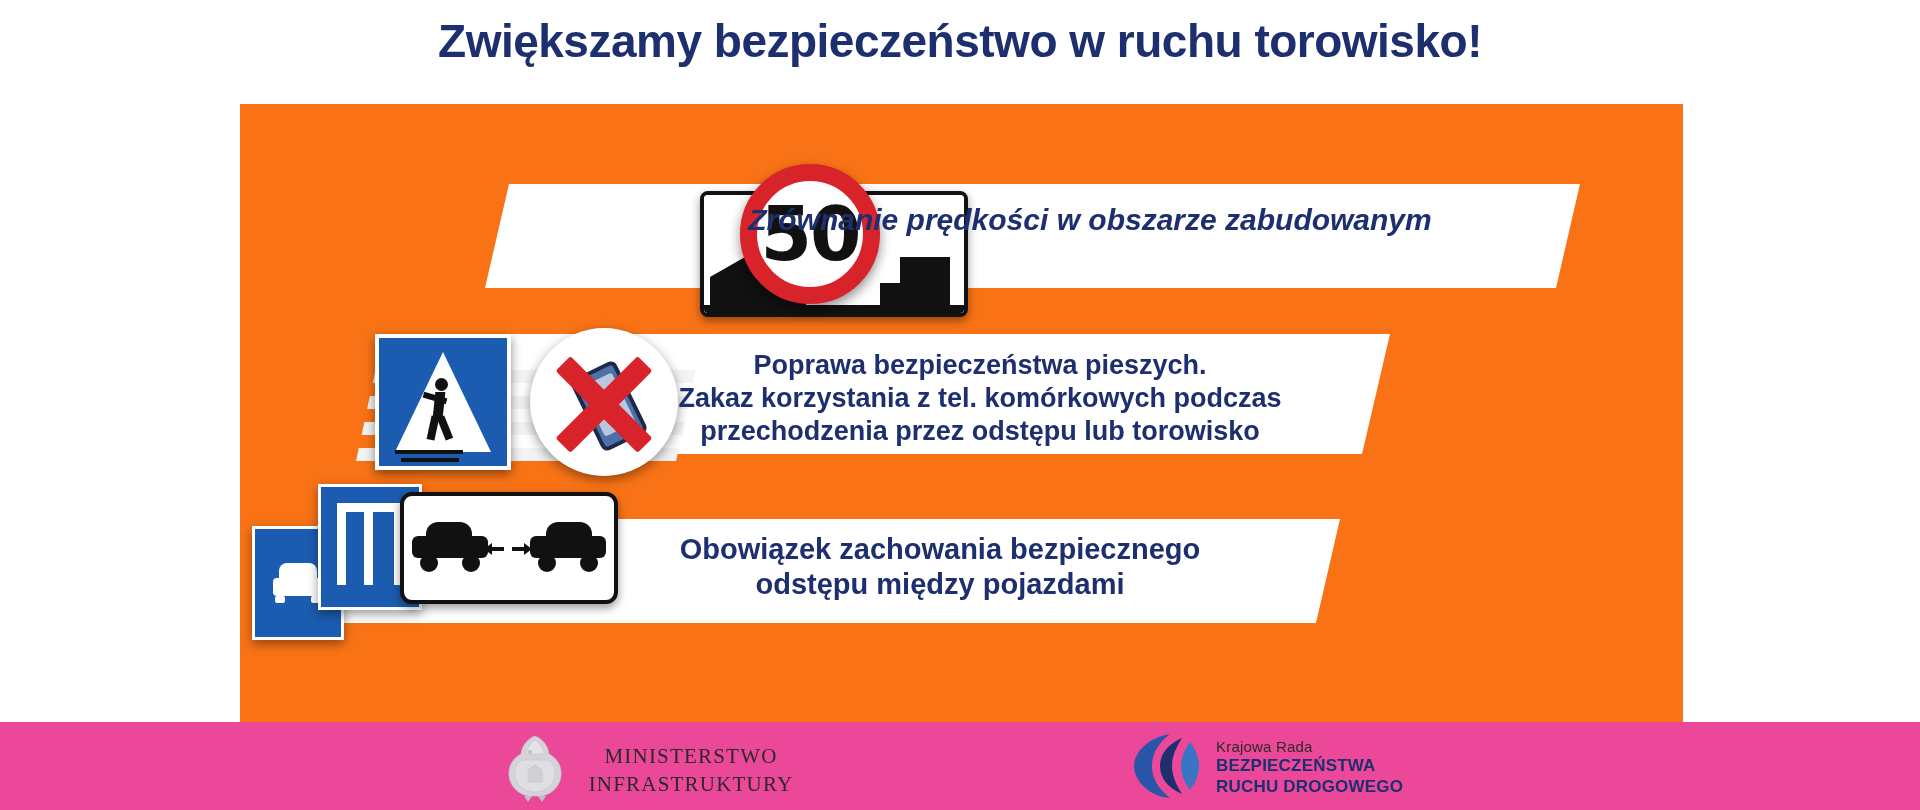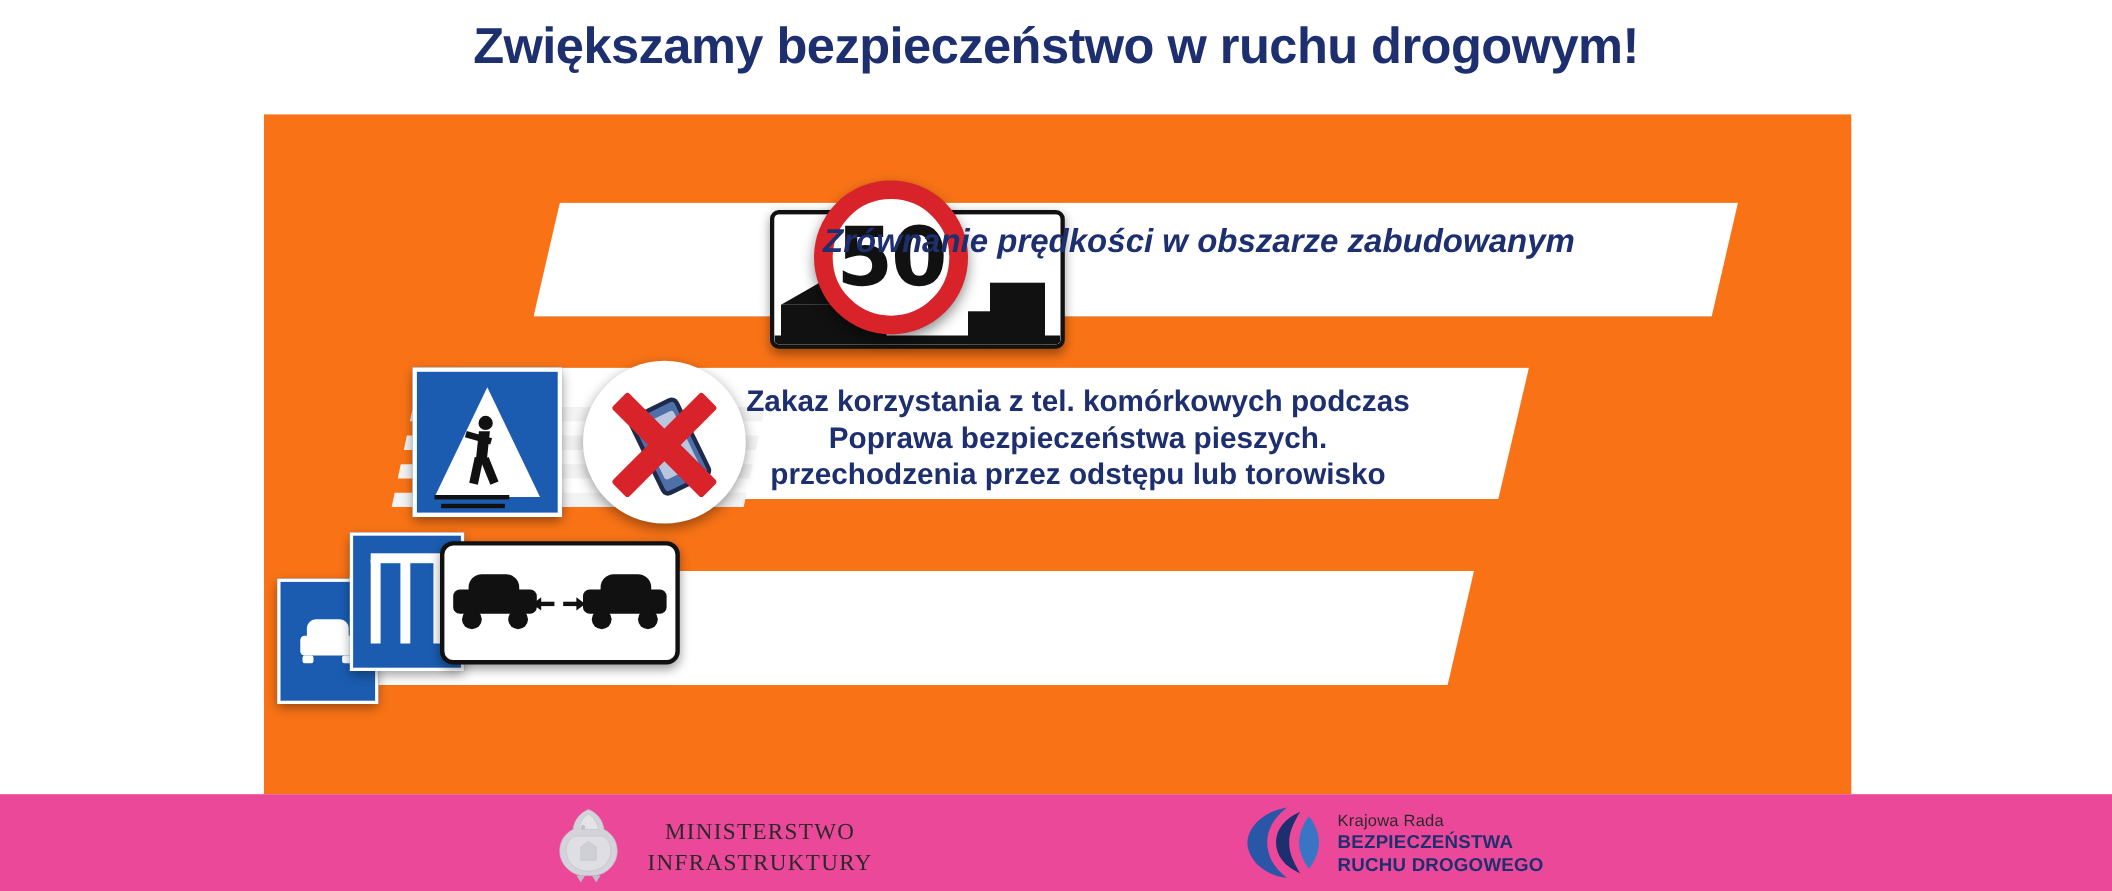--- a/index.html
+++ b/index.html
@@ -284,21 +284,21 @@
   .krbrd-mark { position:absolute; left:0; top: 6px; width: 72px; height: 68px; }
   .krbrd-text { position:absolute; left: 86px; top: 12px; }
   .krbrd-l1 { font-size: 15px; color:#2a2a2a; letter-spacing:0.2px; }
   .krbrd-l2 { font-size: 17px; font-weight: bold; color:#1d2f6f; letter-spacing:0.2px; line-height:1.25; }
 </style>
 </head>
 <body>
 
 <div class="poster">
 
-  <div class="title">Zwiększamy bezpieczeństwo w ruchu drogowym!</div>
+  <div class="title">Zwiększamy bezpieczeństwo w ruchu torowisko!</div>
 
   <div class="panel">
 
     <div class="row" id="row1">
       <div class="ribbon r1"></div>
 
       <div class="locality-board">
         <div class="sky"></div>
         <div class="bldg b1"></div>
         <div class="bldg b4"></div>
@@ -341,22 +341,22 @@
 
       <div class="nophone">
         <div class="phone-body">
             <div class="phone-screen"></div>
           </div>
         <div class="cross-a"></div>
         <div class="cross-b"></div>
       </div>
 
       <div class="ribbon-text">
+        <div>Poprawa bezpieczeństwa pieszych.</div>
         <div>Zakaz korzystania z tel. komórkowych podczas</div>
-        <div>Poprawa bezpieczeństwa pieszych.</div>
         <div>przechodzenia przez odstępu lub torowisko</div>
       </div>
     </div>
 
     <div class="row" id="row3">
       <div class="ribbon r3"></div>
 
       <div class="sign-car-road">
         <div class="carfront">
           <div class="cab"></div>
@@ -388,20 +388,22 @@
         </div>
         <div class="dcar right">
           <div class="roof"></div>
             <div class="body"></div>
             <div class="w1"></div>
             <div class="w2"></div>
         </div>
       </div>
 
       <div class="ribbon-text">
+        <div>Obowiązek zachowania bezpiecznego</div>
+        <div>odstępu między pojazdami</div>
       </div>
     </div>
 
   </div>
 
   <div class="footer">
 
     <div class="logo-mi">
       <svg class="eagle" viewBox="0 0 70 74" aria-hidden="true">
         <g fill="#d3d3d9" stroke="#c2c2ca" stroke-width="0.6">

